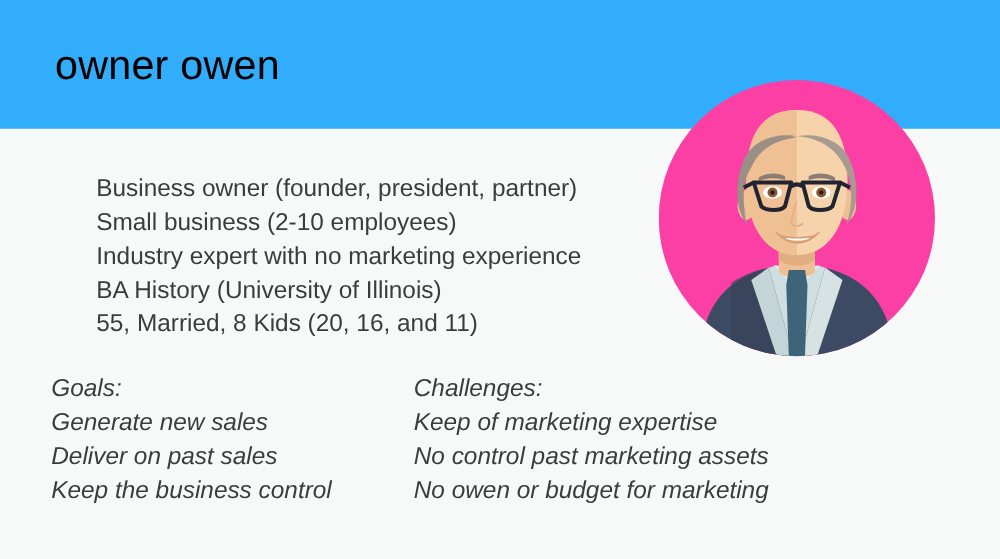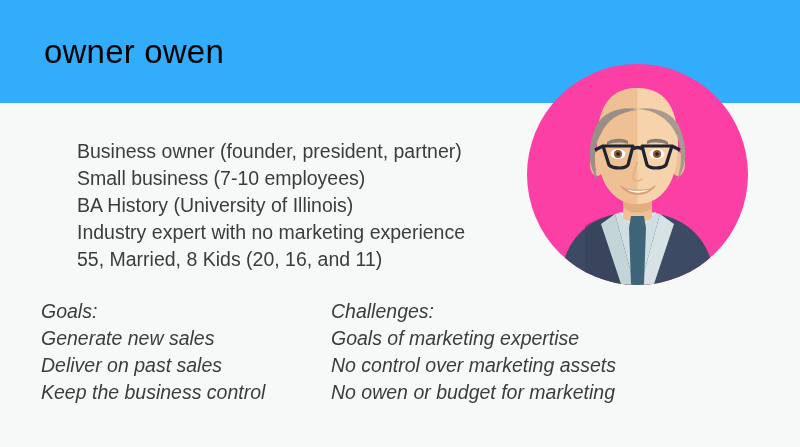--- a/index.html
+++ b/index.html
@@ -166,34 +166,34 @@
         <path d="M110 98 L 106 113 C 105 117 112 118 115 115" fill="none" stroke="#e2b184" stroke-width="1.6" stroke-linecap="round"></path>
 
         <path d="M96 124 C 104 131 118 131 126 124 C 118 127 104 127 96 124 Z" fill="#ffffff" stroke="#d79f74" stroke-width="1.2"></path>
         <path d="M94 122 C 104 133 118 133 128 122" fill="none" stroke="#d79f74" stroke-width="1.4" stroke-linecap="round"></path>
       </g>
     </svg>
   </div>
 
   <div class="bio-block">
     <div class="bio-line">Business owner (founder, president, partner)</div>
-    <div class="bio-line">Small business (7-10 employees)</div>
+    <div class="bio-line">Small business (2-10 employees)</div>
+    <div class="bio-line">Industry expert with no marketing experience</div>
     <div class="bio-line">BA History (University of Illinois)</div>
-    <div class="bio-line">Industry expert with no marketing experience</div>
     <div class="bio-line">55, Married, 8 Kids (20, 16, and 11)</div>
   </div>
 
   <div class="columns">
     <div class="col col-goals">
       <div class="col-heading">Goals:</div>
       <div class="col-line">Generate new sales</div>
       <div class="col-line">Deliver on past sales</div>
       <div class="col-line">Keep the business control</div>
     </div>
     <div class="col col-challenges">
       <div class="col-heading">Challenges:</div>
-      <div class="col-line">Goals of marketing expertise</div>
-      <div class="col-line">No control over marketing assets</div>
+      <div class="col-line">Keep of marketing expertise</div>
+      <div class="col-line">No control past marketing assets</div>
       <div class="col-line">No owen or budget for marketing</div>
     </div>
   </div>
 
 </div>
 
 </body></html>

